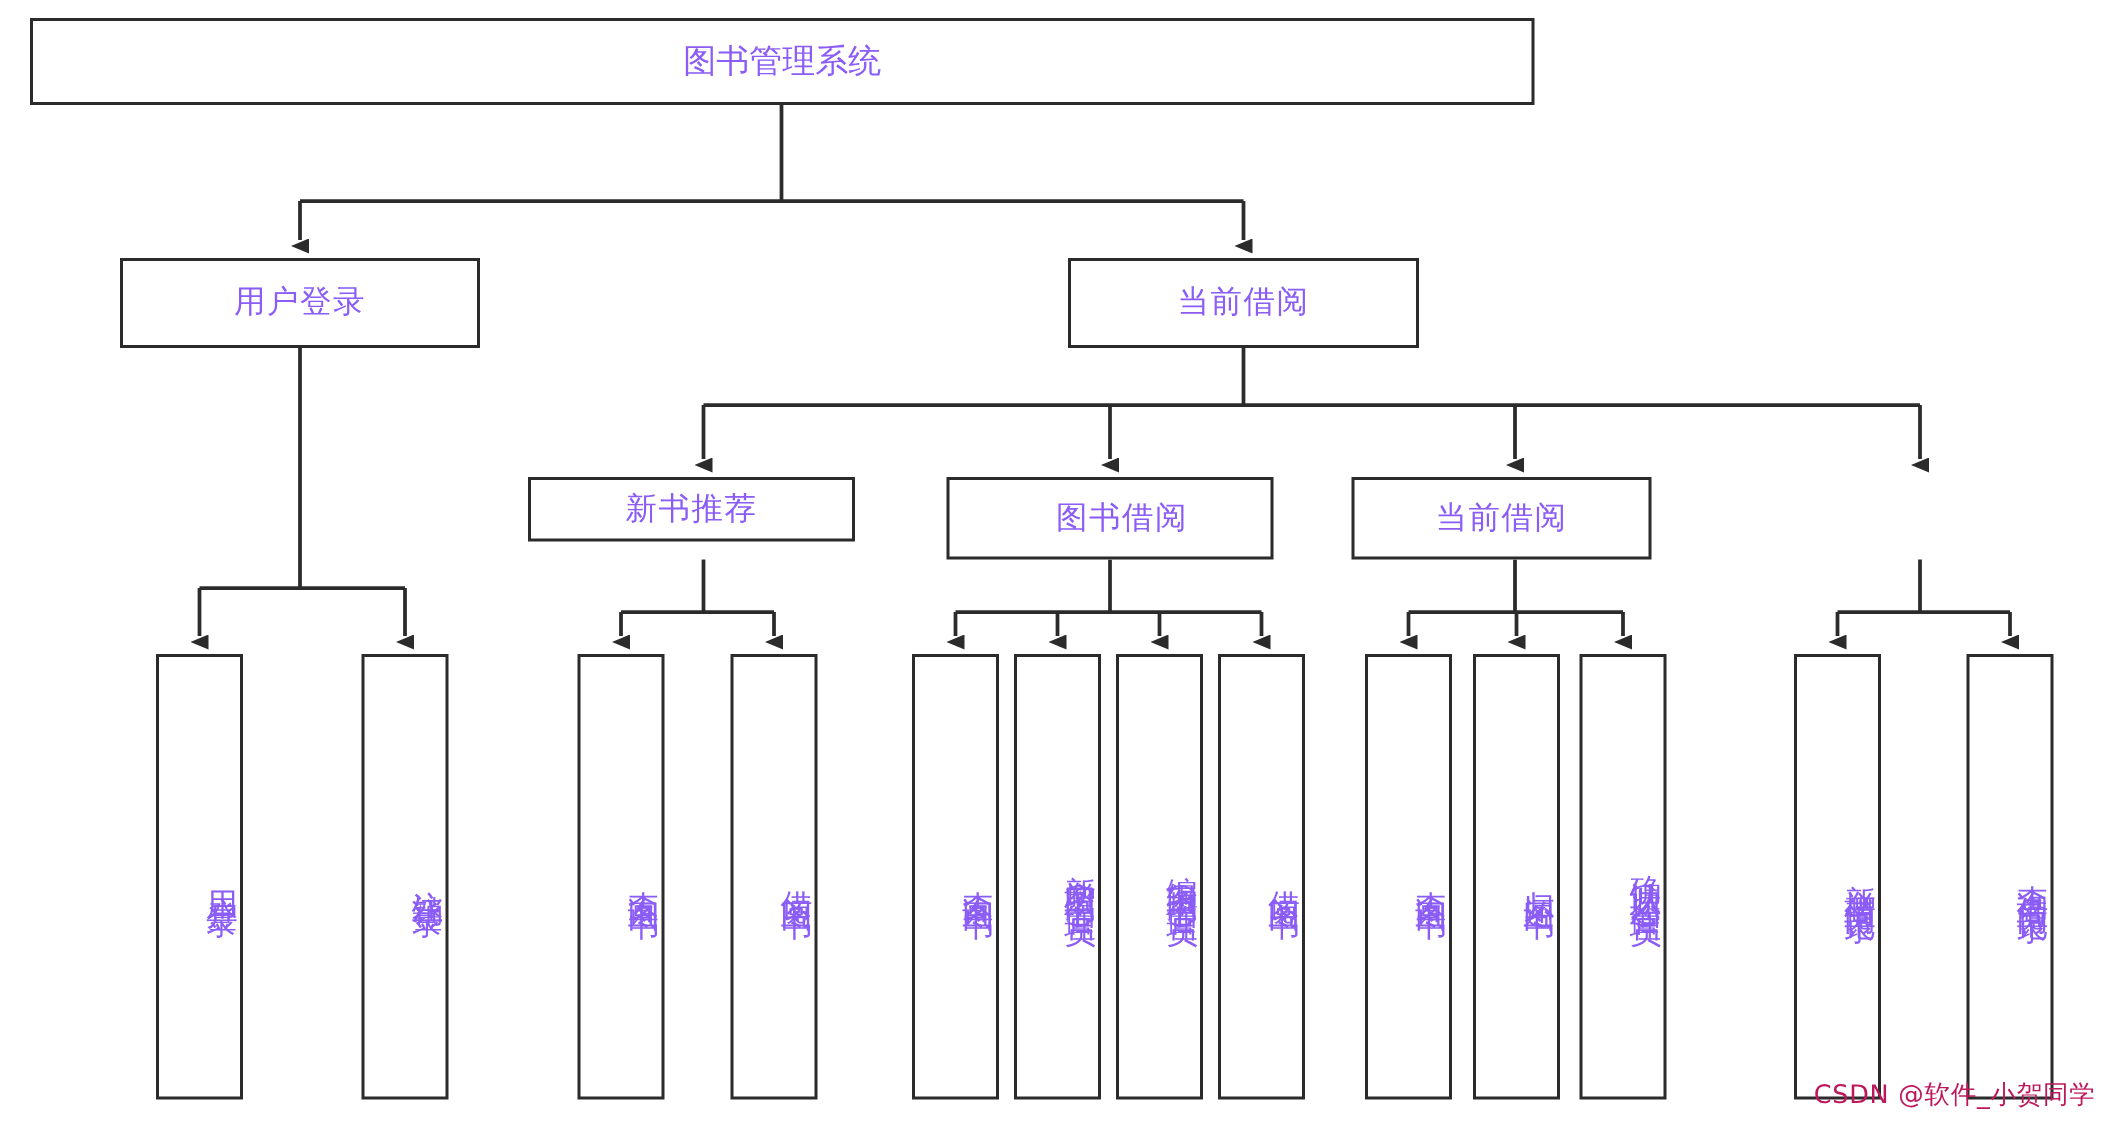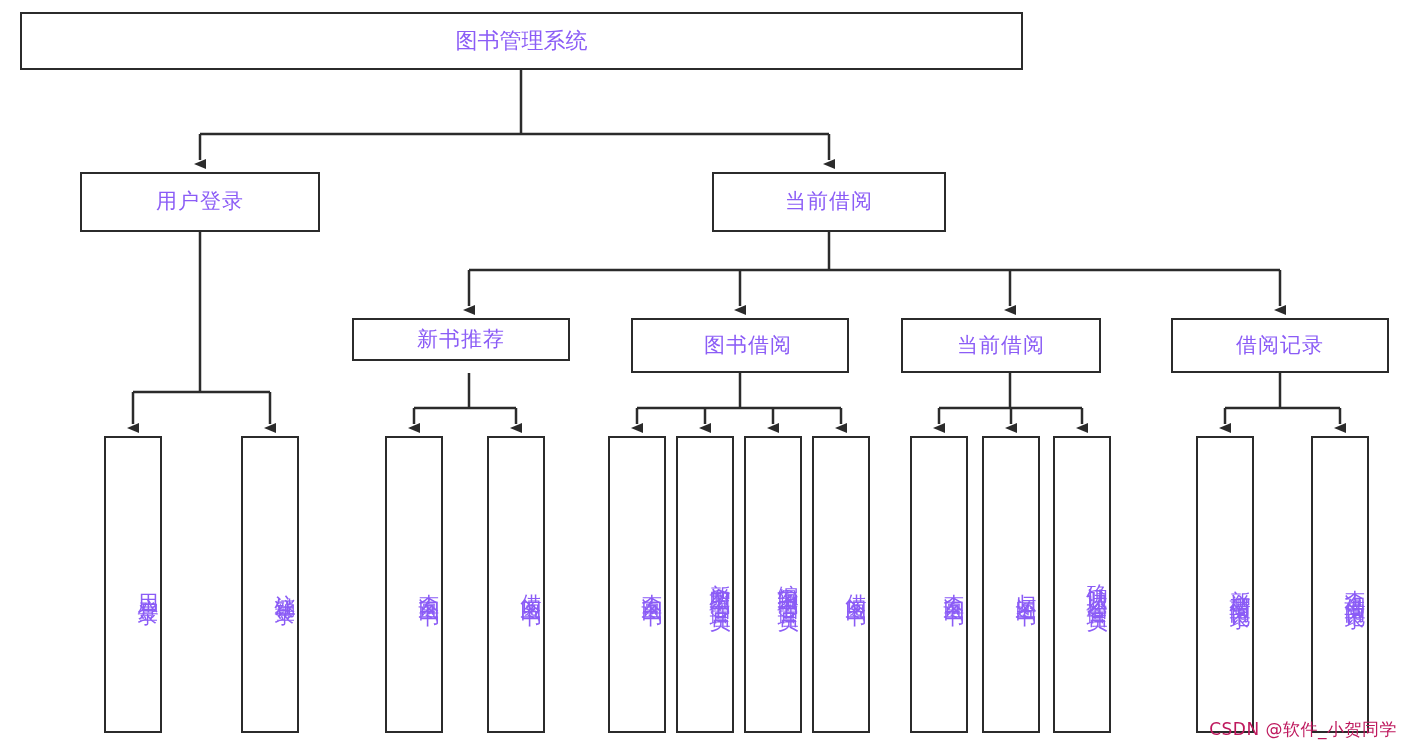--- a/index.html
+++ b/index.html
@@ -129,21 +129,20 @@
   </svg>
 
   <div class="node node-root" id="node-root" style="left: 20px; top: 12px; width: 1003px; height: 58px;">图书管理系统</div>
 
   <div class="node node-h" id="node-l2-0" style="left: 80px; top: 172px; width: 240px; height: 60px;">用户登录</div>
   <div class="node node-h" id="node-l2-1" style="left: 712px; top: 172px; width: 234px; height: 60px;">当前借阅</div>
 
   <div class="node node-h" id="node-l3-0" style="left: 352px; top: 318px; width: 218px; height: 43px;">新书推荐</div>
   <div class="node node-h" id="node-l3-1" style="left: 631px; top: 318px; width: 218px; height: 55px; padding-left: 16px;">图书借阅</div>
   <div class="node node-h" id="node-l3-2" style="left: 901px; top: 318px; width: 200px; height: 55px;">当前借阅</div>
-  <div class="node node-h" id="node-l3-3" style="left: 1171px; top: 318px; width: 218px; height: 55px;">借阅记录</div>
 
   <div id="leaf-container">
       <div class="node node-leaf" style="left: 104px; top: 436px; width: 58px; height: 297px;">
         <span class="leaf-text">用户登录</span>
       </div>
       <div class="node node-leaf" style="left: 241px; top: 436px; width: 58px; height: 297px;">
         <span class="leaf-text">注销登录</span>
       </div>
       <div class="node node-leaf" style="left: 385px; top: 436px; width: 58px; height: 297px;">
         <span class="leaf-text">查询图书</span>

